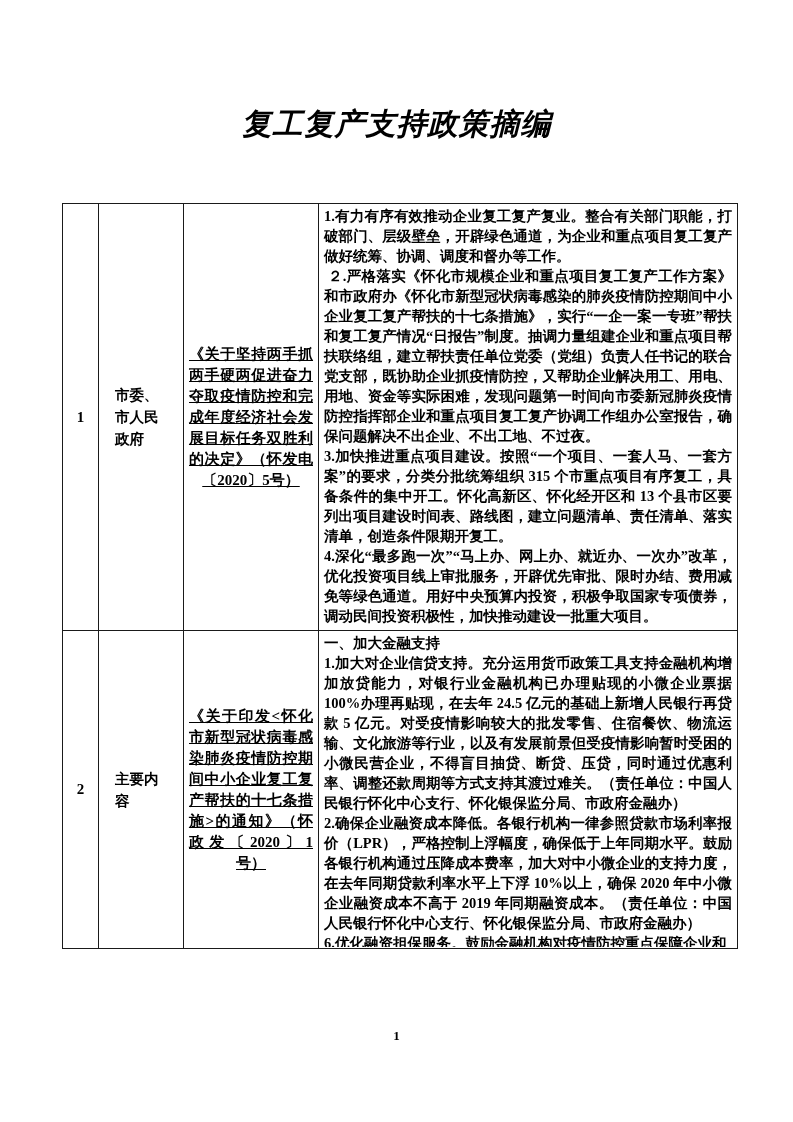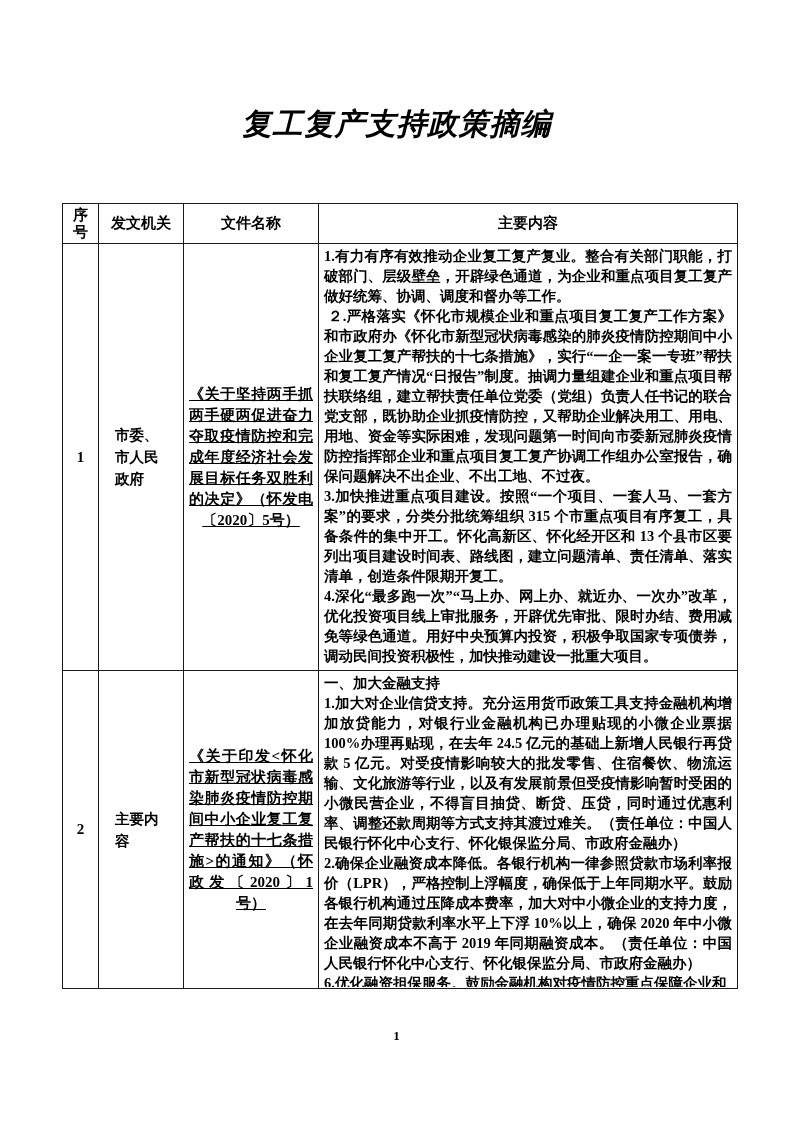--- a/index.html
+++ b/index.html
@@ -104,28 +104,20 @@
 <h1 class="doc-title">复工复产支持政策摘编</h1>
 
 <table class="policy-table">
   <colgroup>
     <col style="width:36px">
     <col style="width:85px">
     <col style="width:135px">
     <col style="width:419px">
   </colgroup>
   <tbody>
-    <tr class="header-row">
-      <th>
-        <div class="no-header-inner">序号</div>
-      </th>
-      <th>发文机关</th>
-      <th>文件名称</th>
-      <th>主要内容</th>
-    </tr>
     <tr class="row1">
       <td class="cell-no">1</td>
       <td class="cell-agency">
         <div>市委、市人民政府</div>
       </td>
       <td class="cell-doc">
         <div class="doc-name">《关于坚持两手抓两手硬两促进奋力夺取疫情防控和完成年度经济社会发展目标任务双胜利的决定》（怀发电〔2020〕5号）</div>
       </td>
       <td class="cell-content">
         <div class="content-box">

